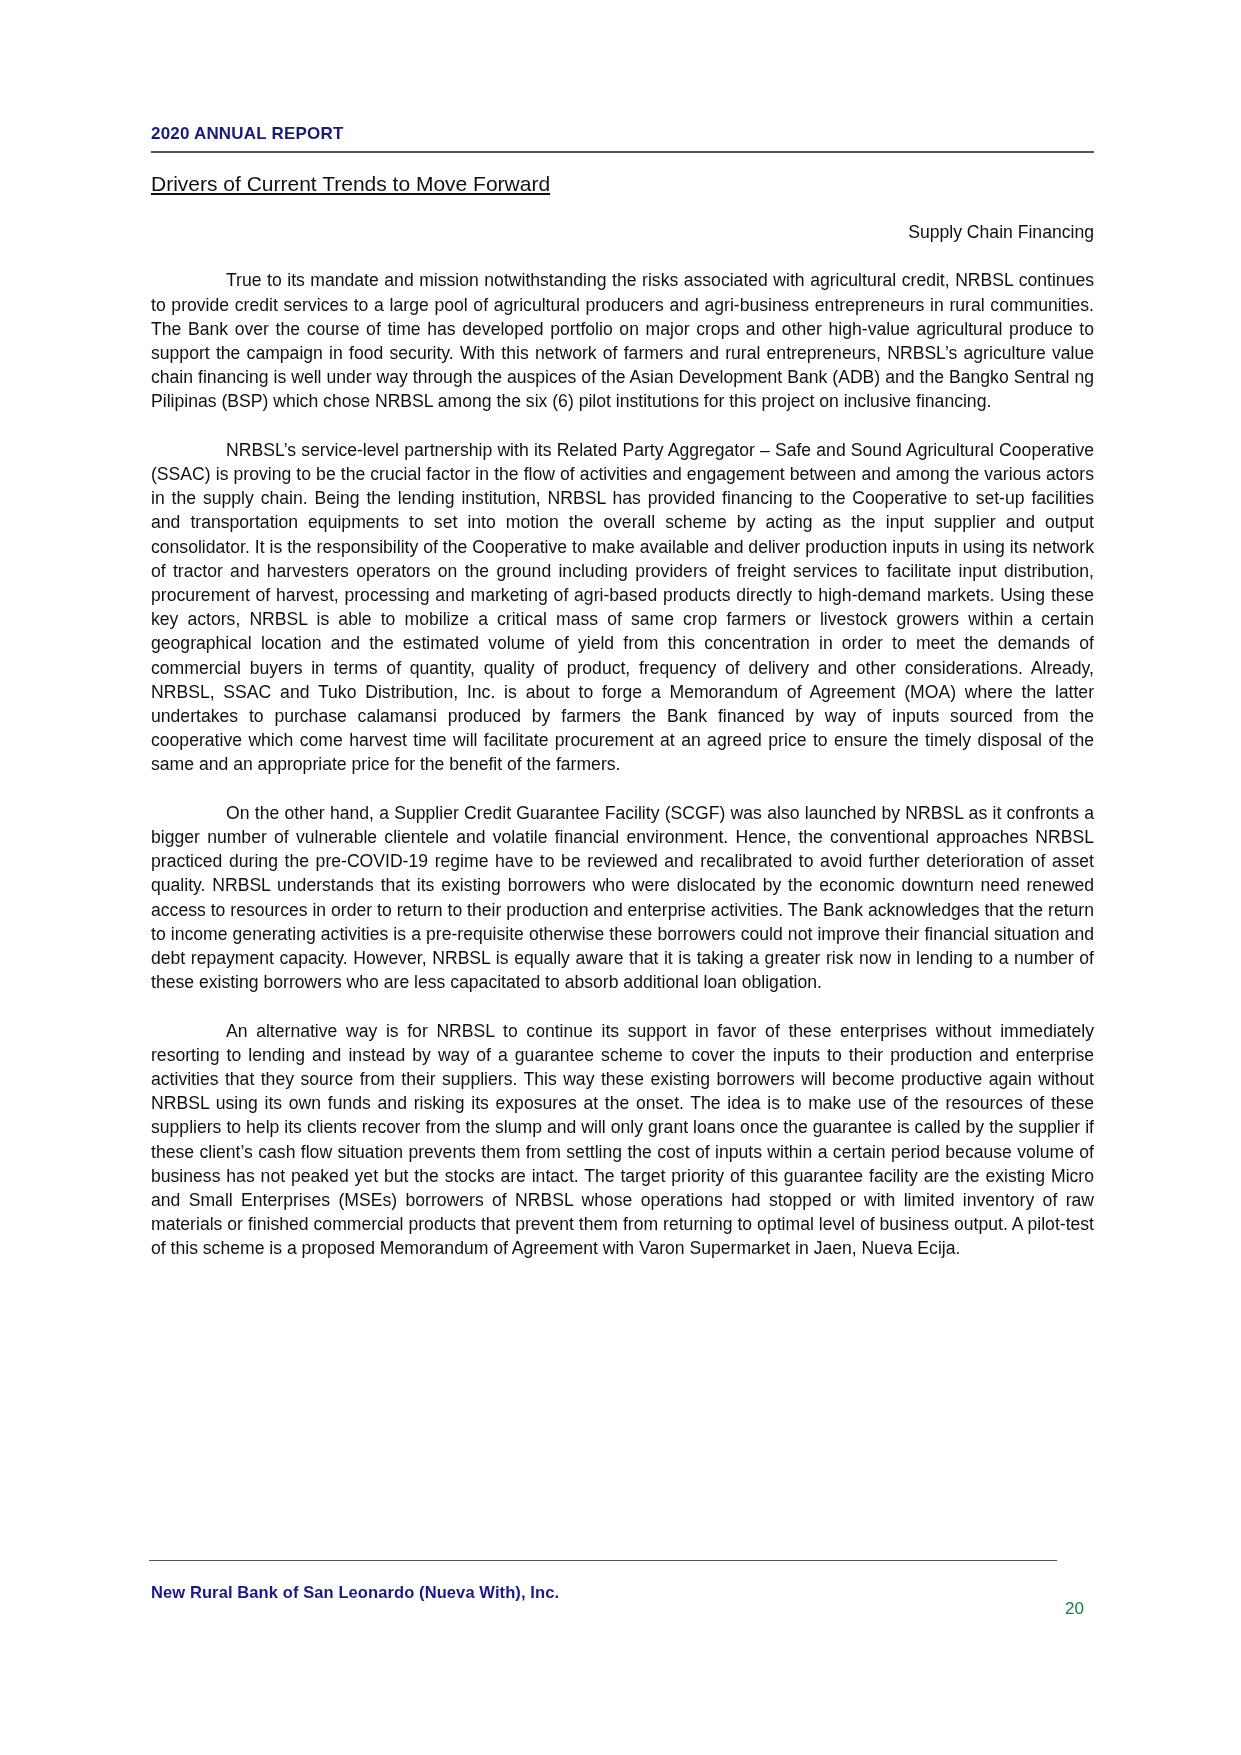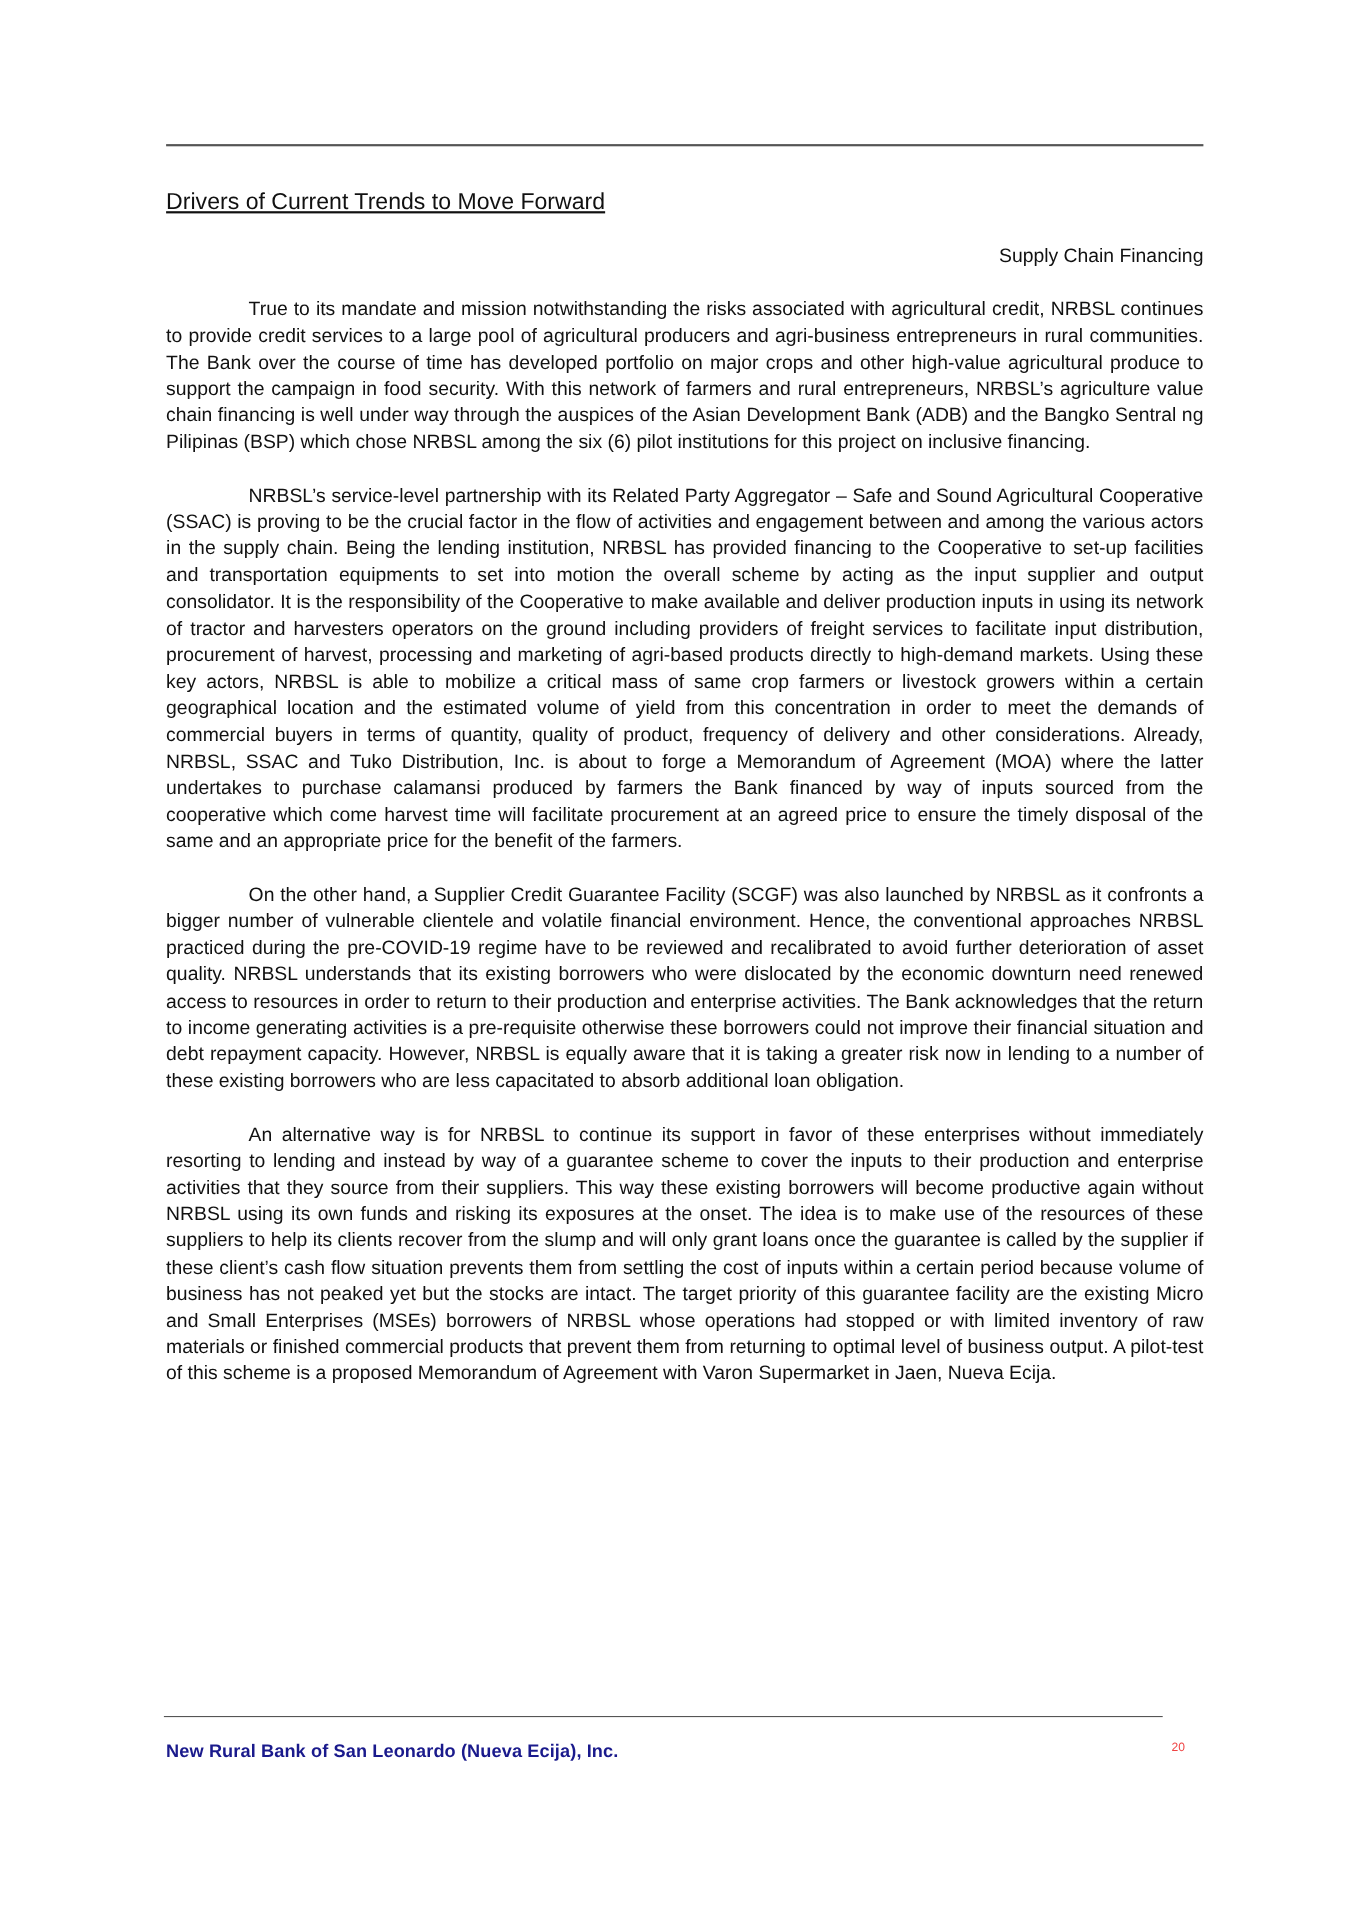--- a/index.html
+++ b/index.html
@@ -81,40 +81,41 @@
       left: 2px;
       top: 0;
       font-weight: bold;
       font-size: 16.5px;
       color: #1a1a8c;
       letter-spacing: 0.1px;
     }
     .footer-page {
       position: absolute;
       left: 916px;
-      top: 0;
-      font-size: 11px;
-      color: #ef4444;
+      top: 16px;
+      font-size: 17px;
+      color: #15803d;
     }
   </style>
 </head>
 <body>
 
 <div class="page-header">
+  <span class="header-title">2020 ANNUAL REPORT</span>
   <div class="header-rule"></div>
 </div>
 
 <div class="content">
   <h2 class="section-title">Drivers of Current Trends to Move Forward</h2>
   <h3 class="subsection-title">Supply Chain Financing</h3>
   <p class="para">True to its mandate and mission notwithstanding the risks associated with agricultural credit, NRBSL continues to provide credit services to a large pool of agricultural producers and agri-business entrepreneurs in rural communities. The Bank over the course of time has developed portfolio on major crops and other high-value agricultural produce to support the campaign in food security. With this network of farmers and rural entrepreneurs, NRBSL’s agriculture value chain financing is well under way through the auspices of the Asian Development Bank (ADB) and the Bangko Sentral ng Pilipinas (BSP) which chose NRBSL among the six (6) pilot institutions for this project on inclusive financing.</p>
   <p class="para">NRBSL’s service-level partnership with its Related Party Aggregator – Safe and Sound Agricultural Cooperative (SSAC) is proving to be the crucial factor in the flow of activities and engagement between and among the various actors in the supply chain. Being the lending institution, NRBSL has provided financing to the Cooperative to set-up facilities and transportation equipments to set into motion the overall scheme by acting as the input supplier and output consolidator. It is the responsibility of the Cooperative to make available and deliver production inputs in using its network of tractor and harvesters operators on the ground including providers of freight services to facilitate input distribution, procurement of harvest, processing and marketing of agri-based products directly to high-demand markets. Using these key actors, NRBSL is able to mobilize a critical mass of same crop farmers or livestock growers within a certain geographical location and the estimated volume of yield from this concentration in order to meet the demands of commercial buyers in terms of quantity, quality of product, frequency of delivery and other considerations. Already, NRBSL, SSAC and Tuko Distribution, Inc. is about to forge a Memorandum of Agreement (MOA) where the latter undertakes to purchase calamansi produced by farmers the Bank financed by way of inputs sourced from the cooperative which come harvest time will facilitate procurement at an agreed price to ensure the timely disposal of the same and an appropriate price for the benefit of the farmers.</p>
   <p class="para">On the other hand, a Supplier Credit Guarantee Facility (SCGF) was also launched by NRBSL as it confronts a bigger number of vulnerable clientele and volatile financial environment. Hence, the conventional approaches NRBSL practiced during the pre-COVID-19 regime have to be reviewed and recalibrated to avoid further deterioration of asset quality. NRBSL understands that its existing borrowers who were dislocated by the economic downturn need renewed access to resources in order to return to their production and enterprise activities. The Bank acknowledges that the return to income generating activities is a pre-requisite otherwise these borrowers could not improve their financial situation and debt repayment capacity. However, NRBSL is equally aware that it is taking a greater risk now in lending to a number of these existing borrowers who are less capacitated to absorb additional loan obligation.</p>
   <p class="para">An alternative way is for NRBSL to continue its support in favor of these enterprises without immediately resorting to lending and instead by way of a guarantee scheme to cover the inputs to their production and enterprise activities that they source from their suppliers. This way these existing borrowers will become productive again without NRBSL using its own funds and risking its exposures at the onset. The idea is to make use of the resources of these suppliers to help its clients recover from the slump and will only grant loans once the guarantee is called by the supplier if these client’s cash flow situation prevents them from settling the cost of inputs within a certain period because volume of business has not peaked yet but the stocks are intact. The target priority of this guarantee facility are the existing Micro and Small Enterprises (MSEs) borrowers of NRBSL whose operations had stopped or with limited inventory of raw materials or finished commercial products that prevent them from returning to optimal level of business output. A pilot-test of this scheme is a proposed Memorandum of Agreement with Varon Supermarket in Jaen, Nueva Ecija.</p>
 </div>
 
 <div class="page-footer">
   <div class="footer-rule"></div>
   <div class="footer-row">
-    <span class="footer-org">New Rural Bank of San Leonardo (Nueva Ecija), Inc.</span>
+    <span class="footer-org">New Rural Bank of San Leonardo (Nueva With), Inc.</span>
     <span class="footer-page">20</span>
   </div>
 </div>
 
 </body></html>

